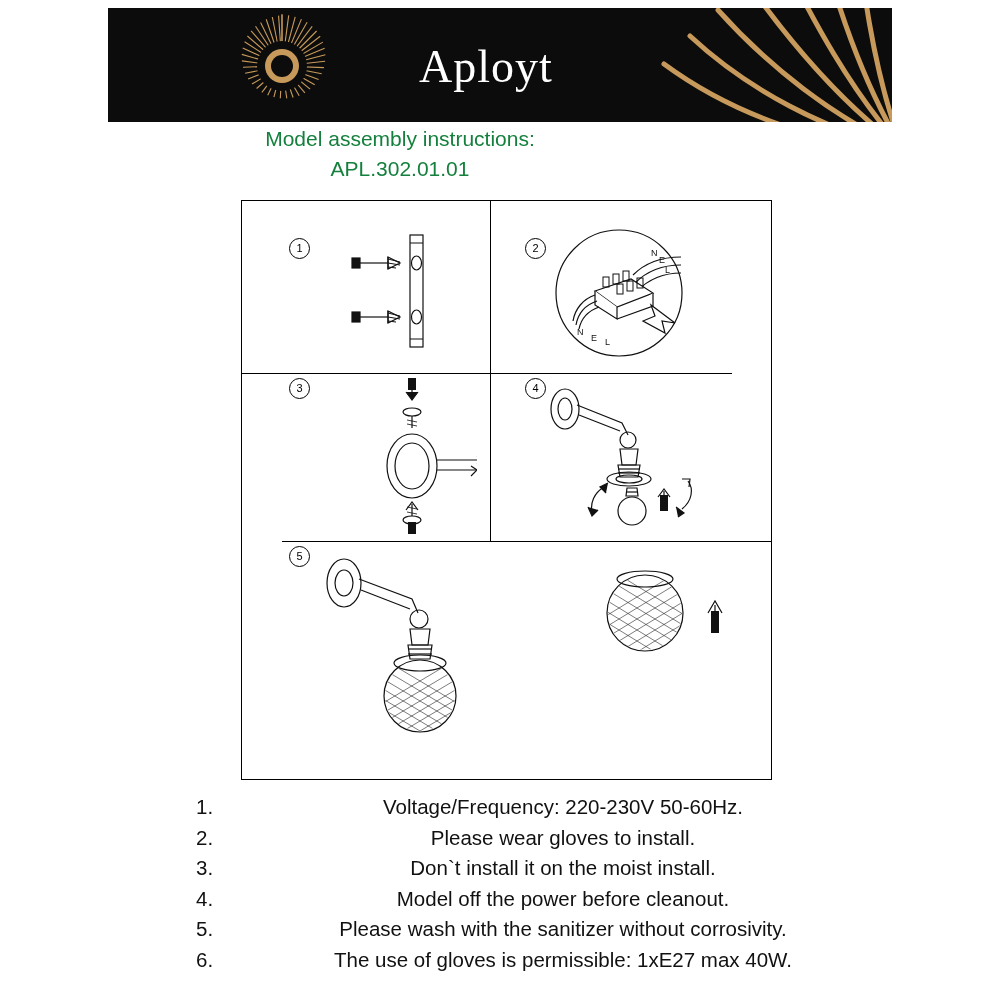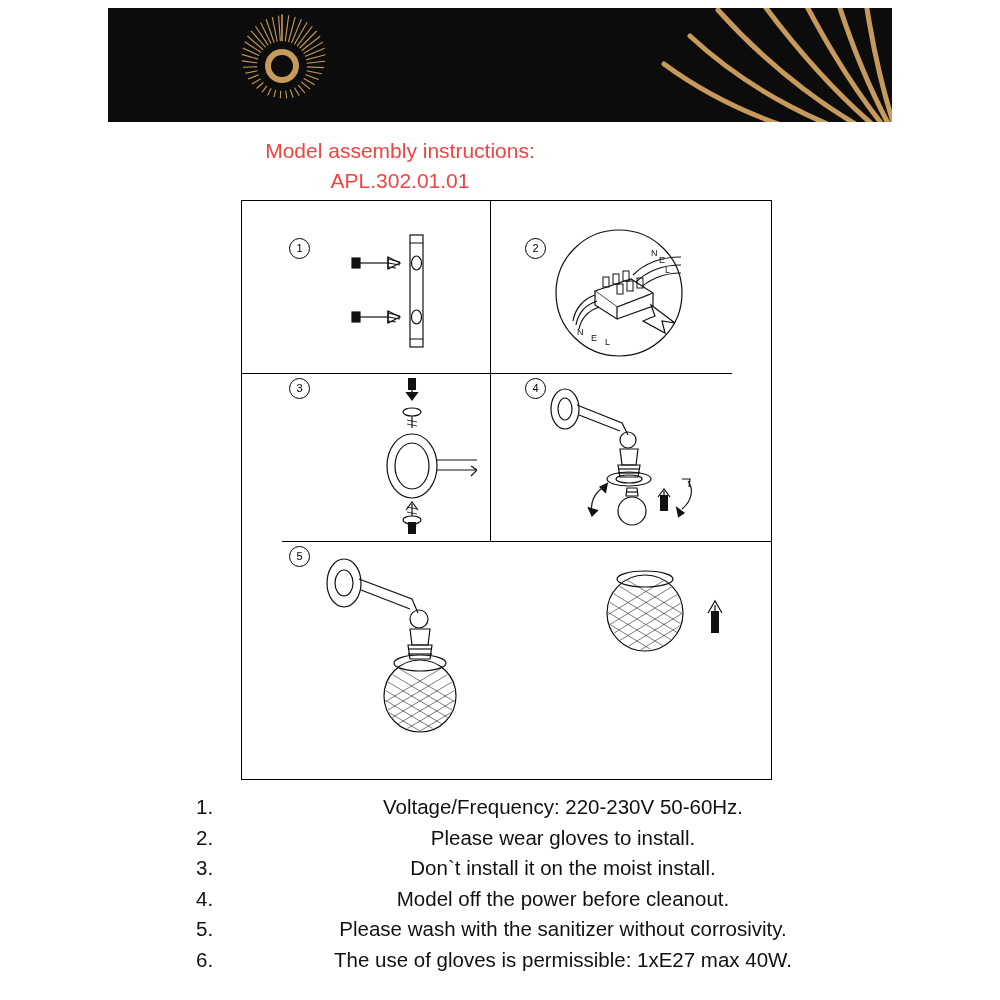--- a/index.html
+++ b/index.html
@@ -56,26 +56,26 @@
     font-size: 46px;
     letter-spacing: 1px;
     line-height: 62px;
     text-align: center;
   }
 
   
   .title-block {
     position: absolute;
     left: 0;
-    top: 136px;
+    top: 124px;
     width: 800px;
     text-align: center;
     font-size: 21px;
     line-height: 30px;
-    color: #ef4444;
+    color: #15803d;
   }
   .title-block .model-code {
     display: block;
   }
 
   
   .frame {
     position: absolute;
     left: 241px;
     top: 200px;
@@ -212,20 +212,21 @@
         <path d="M330 230 C250 228 160 196 92 146"></path>
         <path d="M330 230 C256 214 176 172 118 118"></path>
         <path d="M330 230 C262 200 196 148 146 92"></path>
         <path d="M330 230 C270 186 218 124 178 68"></path>
         <path d="M330 230 C278 172 240 100 212 44"></path>
         <path d="M330 230 C288 160 262 76 248 22"></path>
         <path d="M330 230 C300 150 288 54 286 4"></path>
       </g>
     </svg>
 
+    <div class="brand">Aployt</div>
   </div>
 
   <div class="title-block">
     <span>Model assembly instructions:</span>
     <span class="model-code">APL.302.01.01</span>
   </div>
 
   <div class="frame">
 
     <div class="hline hline-1"></div>

